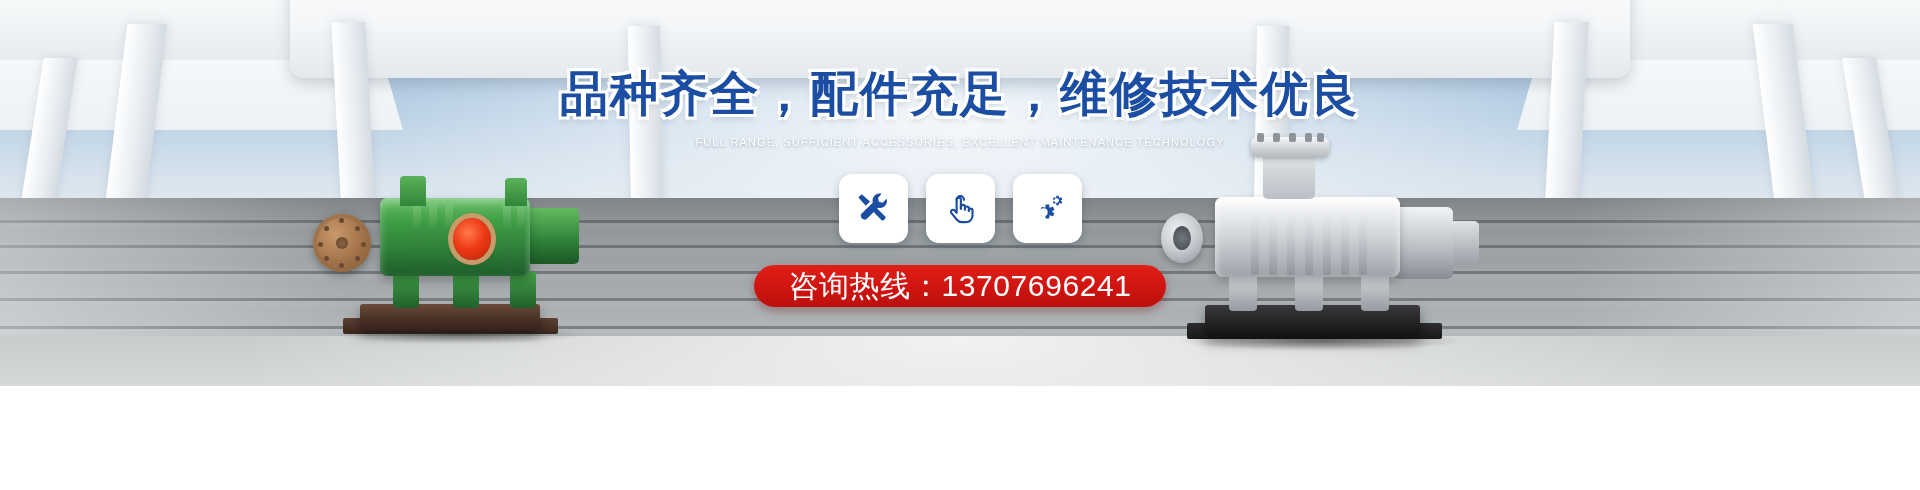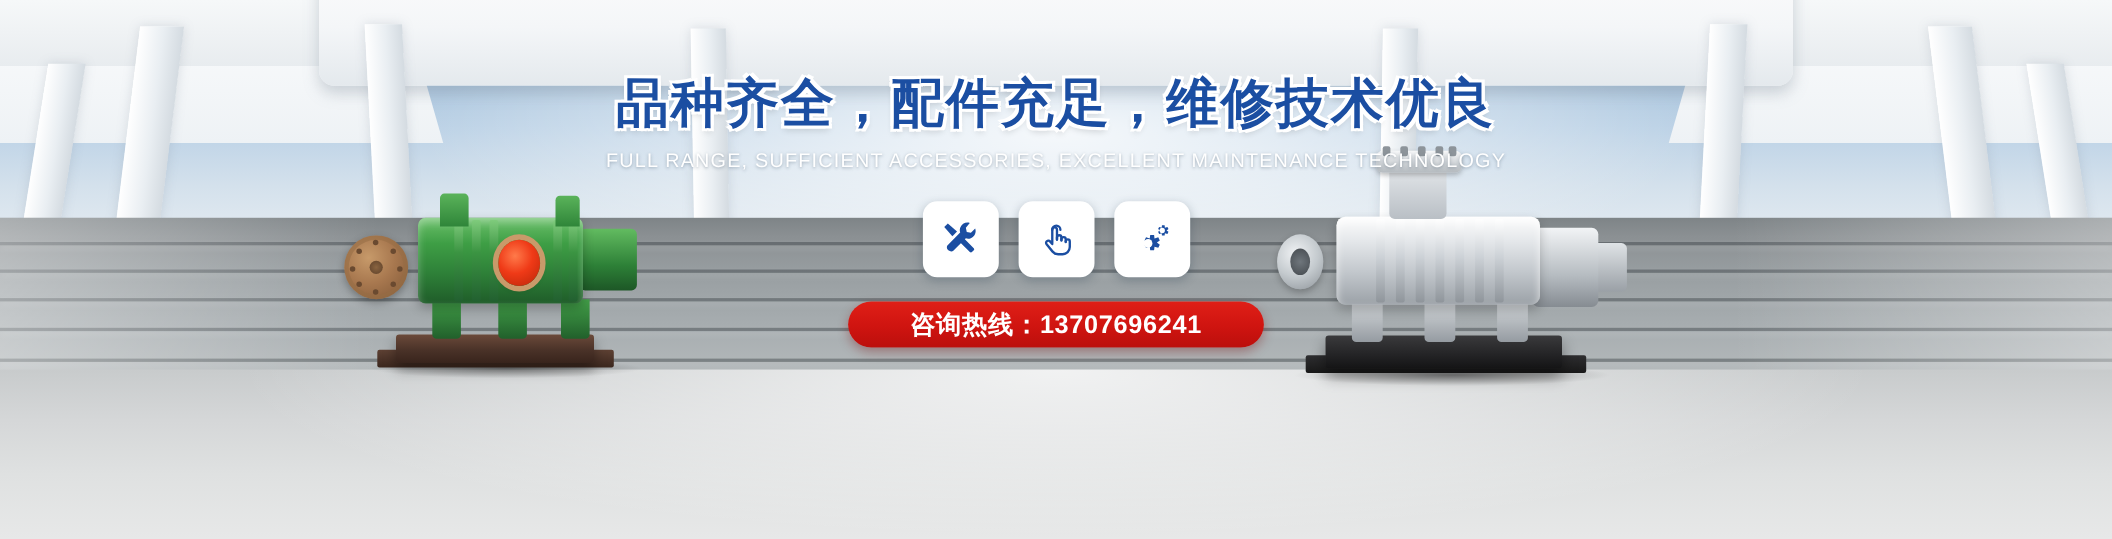--- a/index.html
+++ b/index.html
@@ -1,20 +1,20 @@
 <!DOCTYPE html>
 <html><head>
 <meta charset="utf-8">
 <style>
   html,body{margin:0;padding:0;background:#fff;}
   body{font-family:"Liberation Sans","DejaVu Sans",sans-serif;}
 
   .banner{
     position:relative;
-    width:1920px;height:490px;
+    width:1920px;height:386px;
     overflow:hidden;
     background:#b9c3c9;
   }
 
   
   .bg{position:absolute;inset:0;overflow:hidden;}
 
   
   .sky{
     position:absolute;left:0;top:0;width:1920px;height:212px;
@@ -237,21 +237,21 @@
     -webkit-text-stroke:0px;
     text-shadow:
       2px 0 0 #fff, -2px 0 0 #fff, 0 2px 0 #fff, 0 -2px 0 #fff,
       2px 2px 0 #fff, -2px 2px 0 #fff, 2px -2px 0 #fff, -2px -2px 0 #fff,
       3px 3px 0 #fff, -3px 3px 0 #fff, 3px -3px 0 #fff, -3px -3px 0 #fff,
       0 4px 7px rgba(0,0,0,.18);
   }
 
   .sub-en{
     margin-top:10px;
-    font-size:18px;
+    font-size:11px;
     letter-spacing:1.1px;
     color:#ffffff;
     white-space:nowrap;
     text-shadow:0 1px 3px rgba(60,80,100,.45);
   }
 
   .sub-cn{
     margin-top:24px;
     font-size:23px;
     letter-spacing:1px;
@@ -283,22 +283,22 @@
     background:linear-gradient(to bottom,#e01f17 0%,#cf1410 55%,#bb0f0c 100%);
     border-radius:21px;
     height:42px;
     min-width:310px;
     padding:0 34px;
     display:flex;align-items:center;justify-content:center;
     box-shadow:0 4px 10px rgba(120,10,10,.35);
   }
   .hotline span{
     color:#ffffff;
-    font-size:23px;
-    font-weight:bold;
+    font-size:30px;
+    font-weight:normal;
     letter-spacing:.6px;
     white-space:nowrap;
   }
 </style>
 </head>
 <body>
 
 <div class="banner">
 
   <div class="bg">

